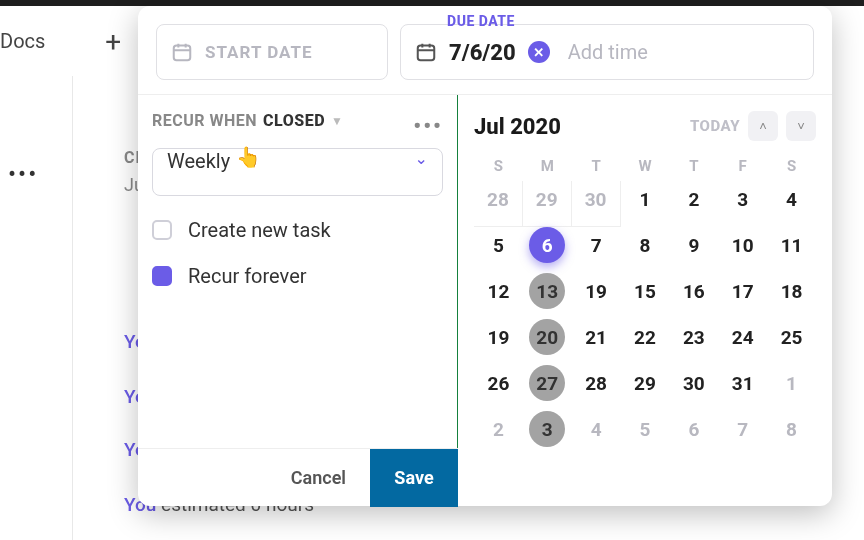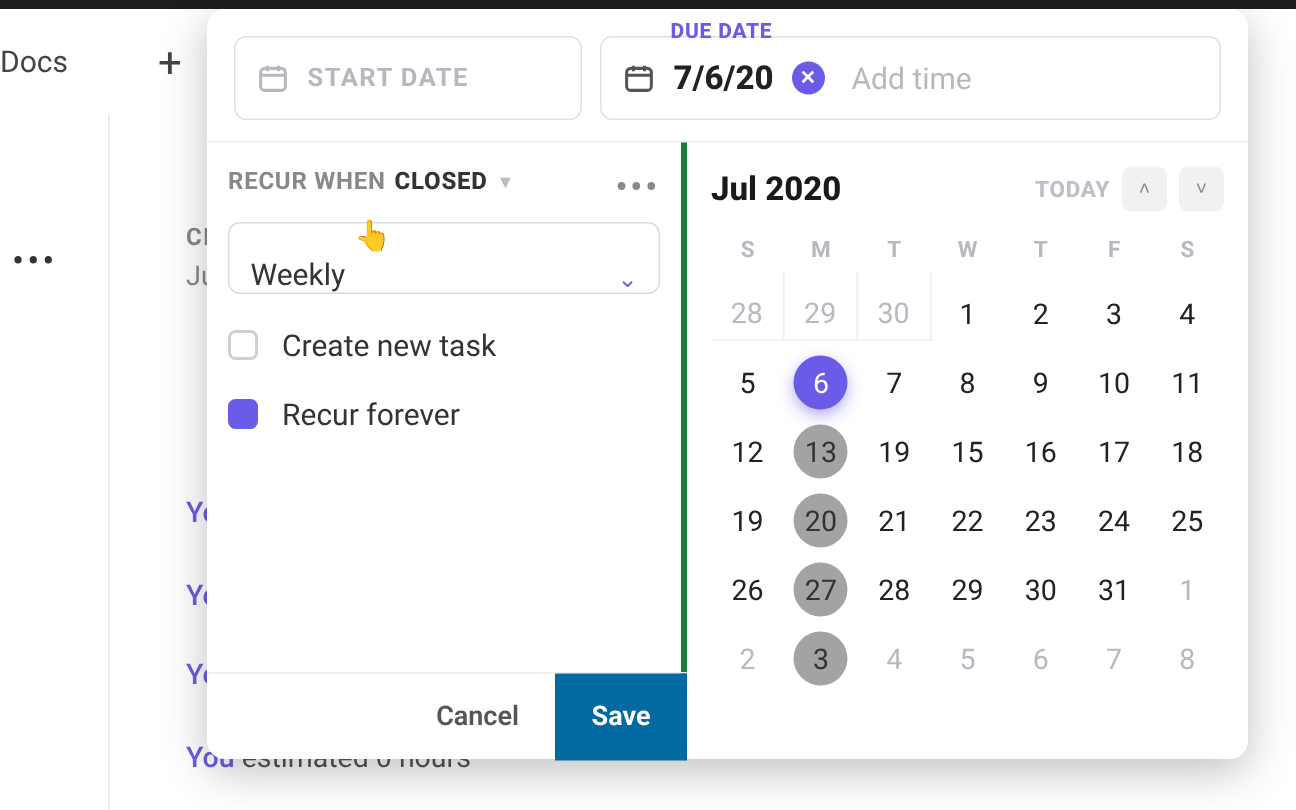--- a/index.html
+++ b/index.html
@@ -27,43 +27,43 @@
   .fieldbox.due { flex:1.9; }
   .cal-icon { width:22px; height:22px; color:#b7b7c0; }
   .cal-icon.dark { color:#555; }
   .placeholder { color:#b7b7c0; font-weight:700; letter-spacing:1px; font-size:17px;}
   .due-label { position:absolute; top:-12px; left:46px; color:#6b5ce7; font-size:14px; font-weight:800; letter-spacing:0.5px;}
   .due-value { color:#222; font-size:22px; font-weight:800;}
   .clear-btn { width:22px; height:22px; border-radius:50%; background:#6b5ce7; color:#fff; display:flex; align-items:center; justify-content:center; font-size:13px; font-weight:700;}
   .addtime { color:#b7b7c0; font-size:20px; margin-left:6px;text-align:right;}
 
   .modal-body { flex:1; display:flex; border-top:1px solid #eee;}
-  .left-pane { width:320px; border-right:4px solid #15803d; padding:16px 14px 0 14px; position:relative;}
+  .left-pane { width:320px; border-right:1px solid #15803d; padding:16px 14px 0 14px; position:relative;}
   .recur-row { display:flex; align-items:center; gap:6px; color:#888; font-weight:700; letter-spacing:0.5px; font-size:16px;}
   .recur-row .closed { color:#333; font-weight:800;}
   .recur-row .chev { color:#bbb; font-size:12px;}
   .more-dots { position:absolute; top:18px; right:14px; color:#888; font-size:22px; letter-spacing:2px; font-weight:700;}
-  .freq-select { margin-top:18px; border:1px solid #d9d9e0; border-radius:8px; height:48px; display:flex; align-items:flex-end; justify-content:space-between; padding:0 14px;}
+  .freq-select { margin-top:18px; border:1px solid #d9d9e0; border-radius:8px; height:48px; display:flex; align-items:flex-start; justify-content:space-between; padding:0 14px;}
   .freq-select span { font-size:20px; color:#333;}
   .freq-select .chev2 { color:#6b5ce7; font-size:16px;}
   .check-row { display:flex; align-items:center; gap:16px; margin-top:22px; font-size:20px; color:#333;}
   .checkbox { width:20px; height:20px; border:2px solid #cfcfd8; border-radius:5px; display:inline-block;}
   .checkbox.checked { background:#6b5ce7; border-color:#6b5ce7;}
   .cursor { position:absolute; top:50px; left:98px; font-size:20px; pointer-events:none;}
 
   .right-pane { flex:1; padding:16px 16px 0 16px;}
   .cal-head { display:flex; align-items:center; justify-content:space-between;}
   .month { font-size:22px; font-weight:800; color:#1a1a1a;}
   .cal-ctrl { display:flex; align-items:center; gap:8px;}
   .today-btn { color:#bfbfc8; font-weight:800; letter-spacing:0.5px; font-size:15px;}
   .navbtn { width:30px; height:30px; background:#f1f1f4; border-radius:6px; display:flex; align-items:center; justify-content:center; color:#888; font-size:13px;}
   .grid { margin-top:10px;}
   .grid-row { display:grid; grid-template-columns: repeat(7, 1fr); text-align:center; }
   .dow { color:#b8b8c0; font-weight:700; font-size:15px; padding:6px 0;}
-  .cell { height:46px; display:flex; align-items:flex-end; justify-content:center; font-size:19px; font-weight:400; color:#222; position:relative;}
+  .cell { height:46px; display:flex; align-items:flex-start; justify-content:center; font-size:19px; font-weight:700; color:#222; position:relative;}
   .cell.muted { color:#b8b8c0;}
   .cell .circ { width:36px; height:36px; border-radius:50%; display:flex; align-items:center; justify-content:center;}
   .cell.selected .circ { background:#6b5ce7; color:#fff; box-shadow:0 4px 10px rgba(107,92,231,0.5);}
   .cell.hl .circ { background:#a3a3a3; color:#333;}
   .prevbox { border-right:1px solid #eee; border-bottom:1px solid #eee;}
 
   .footer { position:absolute; bottom:0; left:0; width:320px; height:58px; border-top:1px solid #eee; display:flex; align-items:center; justify-content:flex-end; gap:4px; padding-right:0;}
   .cancel { color:#555; font-size:18px; font-weight:600; padding:0 20px;}
   .save { background:#0369a1; color:#fff; font-size:18px; font-weight:700; height:58px; width:88px; display:flex; align-items:center; justify-content:center;}
 </style>

